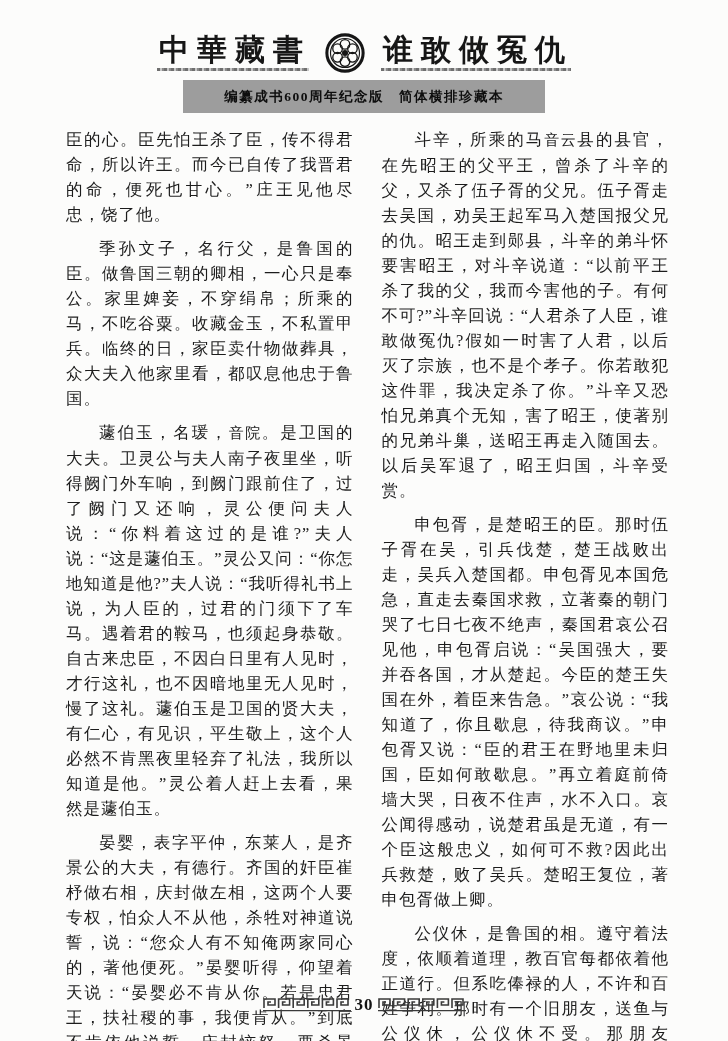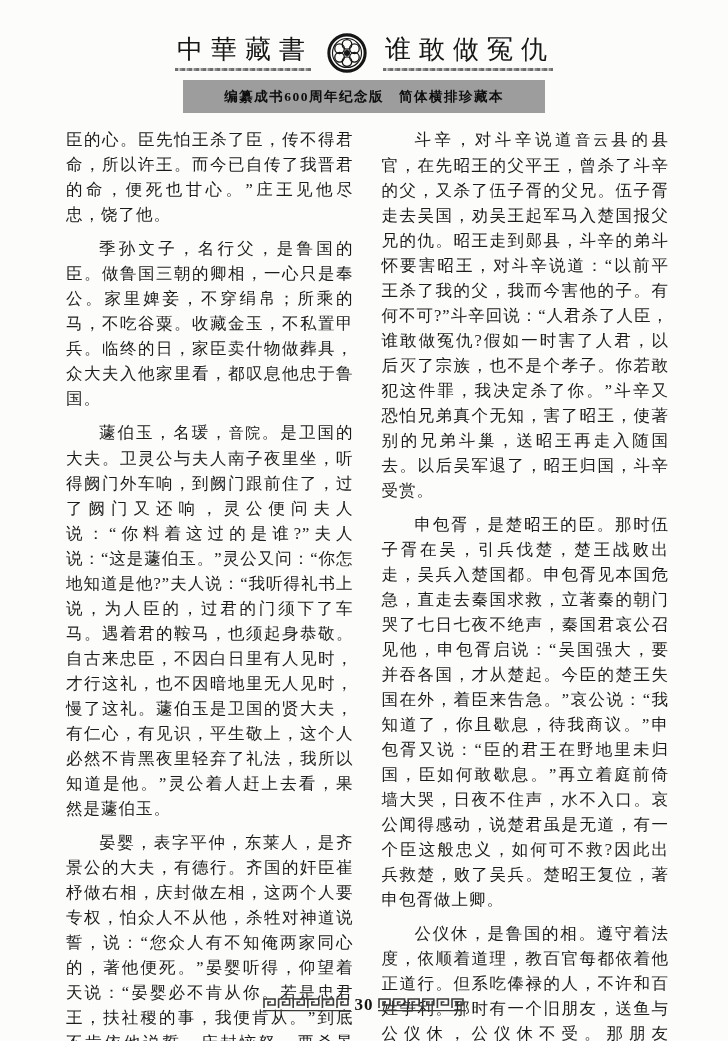--- a/index.html
+++ b/index.html
@@ -15,21 +15,21 @@
     color:#1a1a1a;
     overflow:hidden;
   }
   
   .header{padding-top:33px;text-align:center;}
   .brand-row{
     display:flex;justify-content:center;align-items:center;gap:13px;
     height:40px;
   }
   .brand{
-    font-size:26px;font-weight:normal;color:#161616;
+    font-size:30px;font-weight:bold;color:#161616;
     letter-spacing:8px;line-height:30px;
     position:relative;padding:0 0 6px 4px;
     white-space:nowrap;
   }
   .brand::after{
     content:"";position:absolute;left:2px;right:2px;bottom:0;height:3px;
     background:repeating-linear-gradient(90deg,#6f6f6f 0 3px,#c8c8c8 3px 5px,#8a8a8a 5px 7px);
   }
   .logo{display:inline-flex;align-items:center;}
   .subtitle-bar{
@@ -103,21 +103,21 @@
   <main class="columns">
 
     <section class="col">
       <p><span>臣的心。臣先怕王杀了臣，传不得君命，所以许王。而今已自传了我晋君的命，便死也甘心。”庄王见他尽忠，饶了他。</span></p>
       <p class="ind"><span>季孙文子，名行父，是鲁国的臣。做鲁国三朝的卿相，一心只是奉公。家里婢妾，不穿绢帛；所乘的马，不吃谷粟。收藏金玉，不私置甲兵。临终的日，家臣卖什物做葬具，众大夫入他家里看，都叹息他忠于鲁国。</span></p>
       <p class="ind"><span>蘧伯玉，名瑗，</span><span class="note">音院</span><span>。是卫国的大夫。卫灵公与夫人南子夜里坐，听得阙门外车响，到阙门跟前住了，过了阙门又还响，灵公便问夫人说：“你料着这过的是谁?”夫人说：“这是蘧伯玉。”灵公又问：“你怎地知道是他?”夫人说：“我听得礼书上说，为人臣的，过君的门须下了车马。遇着君的鞍马，也须起身恭敬。自古来忠臣，不因白日里有人见时，才行这礼，也不因暗地里无人见时，慢了这礼。蘧伯玉是卫国的贤大夫，有仁心，有见识，平生敬上，这个人必然不肯黑夜里轻弃了礼法，我所以知道是他。”灵公着人赶上去看，果然是蘧伯玉。</span></p>
       <p class="ind"><span>晏婴，表字平仲，东莱人，是齐景公的大夫，有德行。齐国的奸臣崔杼做右相，庆封做左相，这两个人要专权，怕众人不从他，杀牲对神道说誓，说：“您众人有不知俺两家同心的，著他便死。”晏婴听得，仰望着天说：“晏婴必不肯从你。若是忠君王，扶社稷的事，我便肯从。”到底不肯依他说誓。庆封恼怒，要杀晏婴，崔杼</span><span class="note">音苧</span><span>说他是忠臣，不曾杀他。在后，崔杼、庆封事败了，景公着晏婴做丞相，齐国大治。</span></p>
     </section>
 
     <section class="col">
-      <p class="ind"><span>斗辛，对斗辛说道</span><span class="note">音云</span><span>县的县官，在先昭王的父平王，曾杀了斗辛的父，又杀了伍子胥的父兄。伍子胥走去吴国，劝吴王起军马入楚国报父兄的仇。昭王走到郧县，斗辛的弟斗怀要害昭王，对斗辛说道：“以前平王杀了我的父，我而今害他的子。有何不可?”斗辛回说：“人君杀了人臣，谁敢做冤仇?假如一时害了人君，以后灭了宗族，也不是个孝子。你若敢犯这件罪，我决定杀了你。”斗辛又恐怕兄弟真个无知，害了昭王，使著别的兄弟斗巢，送昭王再走入随国去。以后吴军退了，昭王归国，斗辛受赏。</span></p>
+      <p class="ind"><span>斗辛，所乘的马</span><span class="note">音云</span><span>县的县官，在先昭王的父平王，曾杀了斗辛的父，又杀了伍子胥的父兄。伍子胥走去吴国，劝吴王起军马入楚国报父兄的仇。昭王走到郧县，斗辛的弟斗怀要害昭王，对斗辛说道：“以前平王杀了我的父，我而今害他的子。有何不可?”斗辛回说：“人君杀了人臣，谁敢做冤仇?假如一时害了人君，以后灭了宗族，也不是个孝子。你若敢犯这件罪，我决定杀了你。”斗辛又恐怕兄弟真个无知，害了昭王，使著别的兄弟斗巢，送昭王再走入随国去。以后吴军退了，昭王归国，斗辛受赏。</span></p>
       <p class="ind"><span>申包胥，是楚昭王的臣。那时伍子胥在吴，引兵伐楚，楚王战败出走，吴兵入楚国都。申包胥见本国危急，直走去秦国求救，立著秦的朝门哭了七日七夜不绝声，秦国君哀公召见他，申包胥启说：“吴国强大，要并吞各国，才从楚起。今臣的楚王失国在外，着臣来告急。”哀公说：“我知道了，你且歇息，待我商议。”申包胥又说：“臣的君王在野地里未归国，臣如何敢歇息。”再立着庭前倚墙大哭，日夜不住声，水不入口。哀公闻得感动，说楚君虽是无道，有一个臣这般忠义，如何可不救?因此出兵救楚，败了吴兵。楚昭王复位，著申包胥做上卿。</span></p>
       <p class="ind"><span>公仪休，是鲁国的相。遵守着法度，依顺着道理，教百官每都依着他正道行。但系吃俸禄的人，不许和百姓争利。那时有一个旧朋友，送鱼与公仪休，公仪休不受。那朋友说：“我知道丞相爱吃鱼，所以来送，怎地不受?”公仪休说：</span></p>
     </section>
 
   </main>
 
   <footer class="footer">
     <span class="meander">
       <svg width="88" height="14" viewBox="0 0 88 14">
         <g fill="none" stroke="#3a3a3a" stroke-width="1.6">

